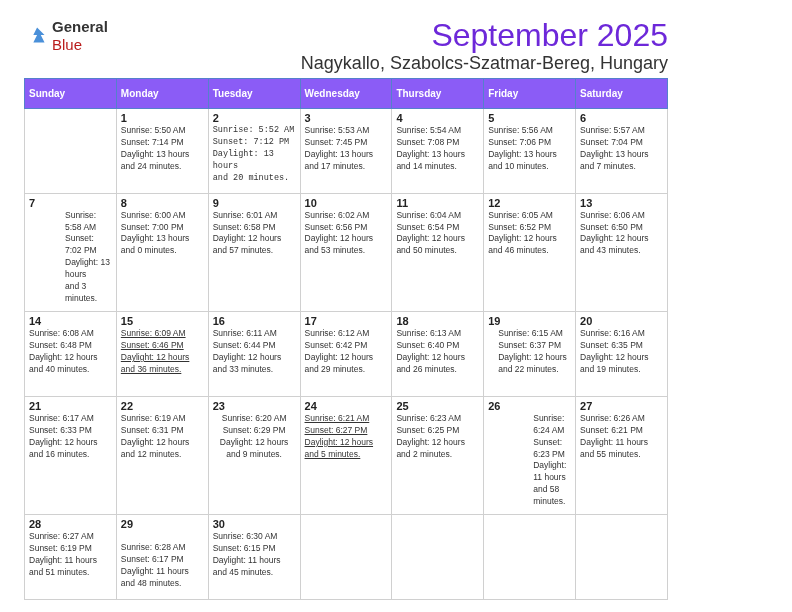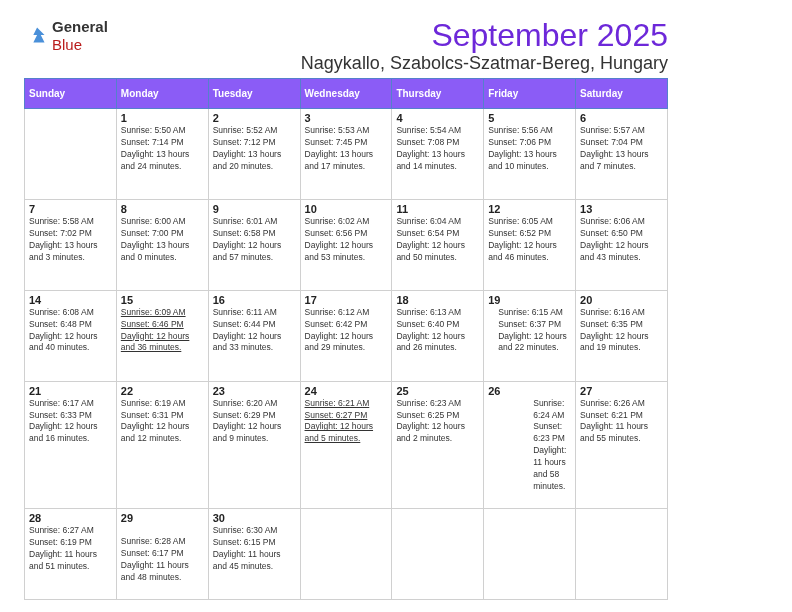--- a/index.html
+++ b/index.html
@@ -143,21 +143,21 @@
           <td class="empty-cell"></td>
           <td>
             <span class="day-number">1</span>
             <div class="day-info" style="white-space: pre-line;">Sunrise: 5:50 AM
 Sunset: 7:14 PM
 Daylight: 13 hours
 and 24 minutes.</div>
           </td>
           <td>
             <span class="day-number">2</span>
-            <div class="day-info" style="white-space: pre-line;">Sunrise: 5:52 AM
+            <div class="day-info" style="white-space: pre-line; font-family: Liberation Mono, monospace;">Sunrise: 5:52 AM
 Sunset: 7:12 PM
 Daylight: 13 hours
 and 20 minutes.</div>
           </td>
           <td>
             <span class="day-number">3</span>
             <div class="day-info" style="white-space: pre-line;">Sunrise: 5:53 AM
 Sunset: 7:45 PM
 Daylight: 13 hours
 and 17 minutes.</div>
@@ -180,21 +180,21 @@
             <span class="day-number">6</span>
             <div class="day-info" style="white-space: pre-line;">Sunrise: 5:57 AM
 Sunset: 7:04 PM
 Daylight: 13 hours
 and 7 minutes.</div>
           </td>
         </tr>
         <tr>
           <td>
             <span class="day-number">7</span>
-            <div class="day-info" style="white-space: pre-line;">Sunrise: 5:58 AM
+            <div class="day-info" style="white-space: pre-line; margin-left: 36px;">Sunrise: 5:58 AM
 Sunset: 7:02 PM
 Daylight: 13 hours
 and 3 minutes.</div>
           </td>
           <td>
             <span class="day-number">8</span>
             <div class="day-info" style="white-space: pre-line;">Sunrise: 6:00 AM
 Sunset: 7:00 PM
 Daylight: 13 hours
 and 0 minutes.</div>
@@ -296,21 +296,21 @@
           </td>
           <td>
             <span class="day-number">22</span>
             <div class="day-info" style="white-space: pre-line;">Sunrise: 6:19 AM
 Sunset: 6:31 PM
 Daylight: 12 hours
 and 12 minutes.</div>
           </td>
           <td>
             <span class="day-number">23</span>
-            <div class="day-info" style="white-space: pre-line;">Sunrise: 6:20 AM
+            <div class="day-info" style="white-space: pre-line; text-align: center;">Sunrise: 6:20 AM
 Sunset: 6:29 PM
 Daylight: 12 hours
 and 9 minutes.</div>
           </td>
           <td>
             <span class="day-number">24</span>
             <div class="day-info" style="white-space: pre-line; text-decoration: underline;">Sunrise: 6:21 AM
 Sunset: 6:27 PM
 Daylight: 12 hours
 and 5 minutes.</div>

